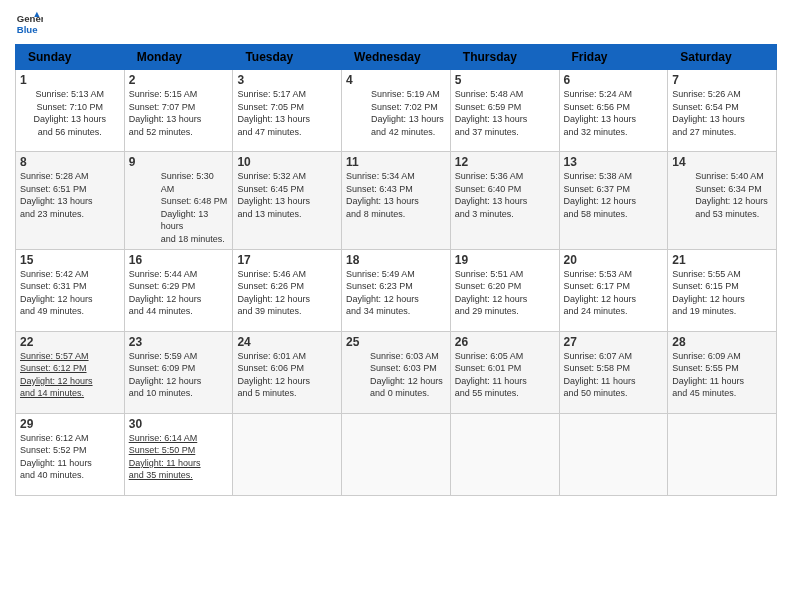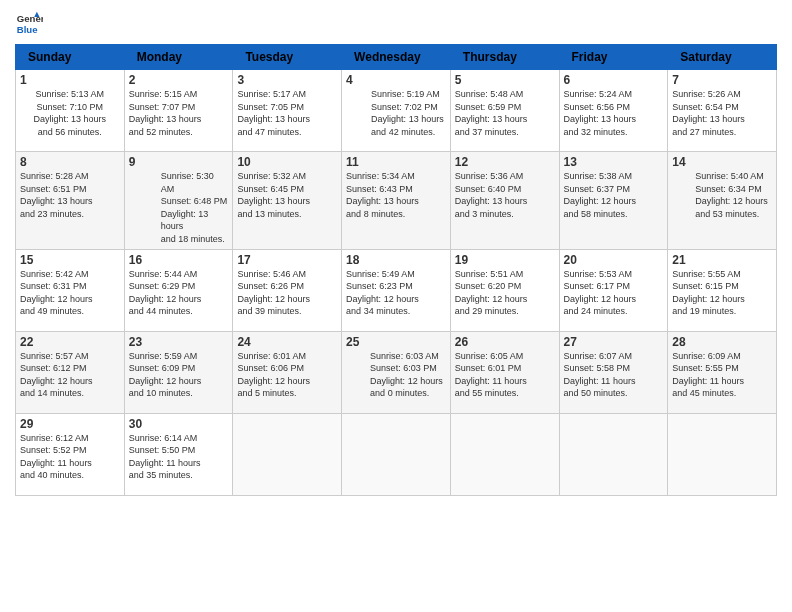--- a/index.html
+++ b/index.html
@@ -262,21 +262,21 @@
             <span class="day-num">21</span>
             <div class="cell-text" style="white-space: pre-line;">Sunrise: 5:55 AM
 Sunset: 6:15 PM
 Daylight: 12 hours
 and 19 minutes.</div>
           </td>
         </tr>
         <tr>
           <td>
             <span class="day-num">22</span>
-            <div class="cell-text" style="white-space: pre-line;">Sunrise: 5:57 AM
+            <div class="cell-text" style="white-space: pre-line; text-decoration: underline;">Sunrise: 5:57 AM
 Sunset: 6:12 PM
 Daylight: 12 hours
 and 14 minutes.</div>
           </td>
           <td>
             <span class="day-num">23</span>
             <div class="cell-text" style="white-space: pre-line;">Sunrise: 5:59 AM
 Sunset: 6:09 PM
 Daylight: 12 hours
 and 10 minutes.</div>
@@ -320,21 +320,21 @@
         <tr>
           <td>
             <span class="day-num">29</span>
             <div class="cell-text" style="white-space: pre-line;">Sunrise: 6:12 AM
 Sunset: 5:52 PM
 Daylight: 11 hours
 and 40 minutes.</div>
           </td>
           <td>
             <span class="day-num">30</span>
-            <div class="cell-text" style="white-space: pre-line;">Sunrise: 6:14 AM
+            <div class="cell-text" style="white-space: pre-line; text-decoration: underline;">Sunrise: 6:14 AM
 Sunset: 5:50 PM
 Daylight: 11 hours
 and 35 minutes.</div>
           </td>
           <td class="empty-cell"></td>
           <td class="empty-cell"></td>
           <td class="empty-cell"></td>
           <td class="empty-cell"></td>
           <td class="empty-cell"></td>
         </tr>

